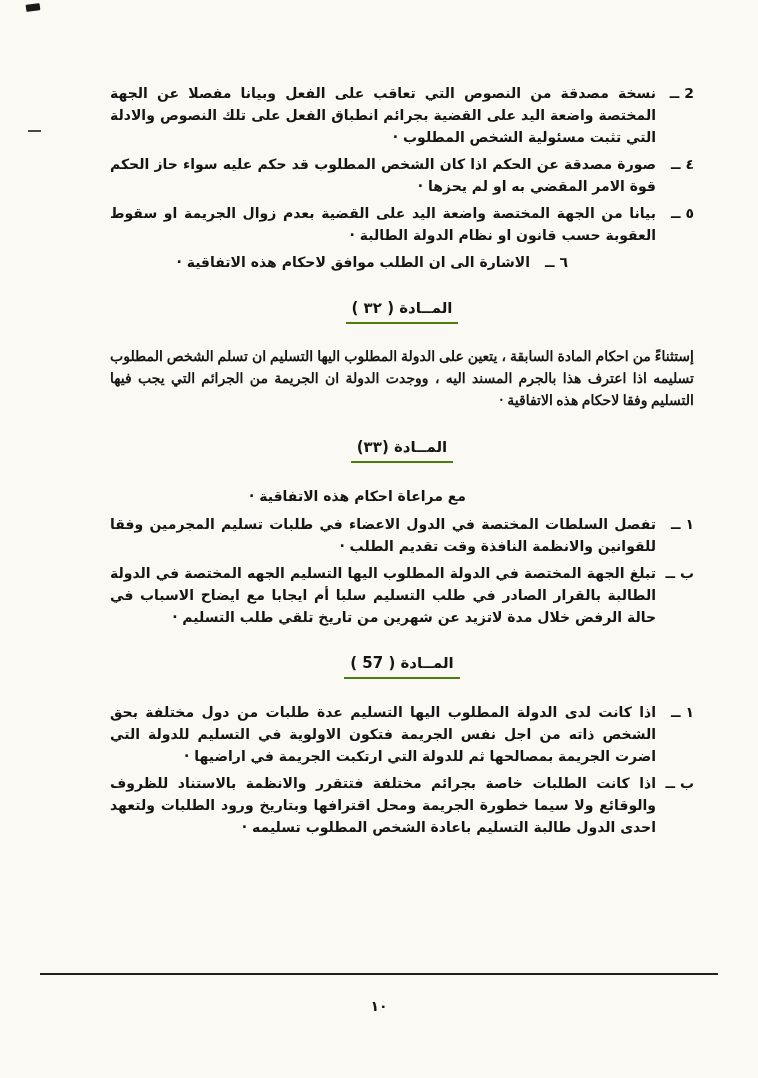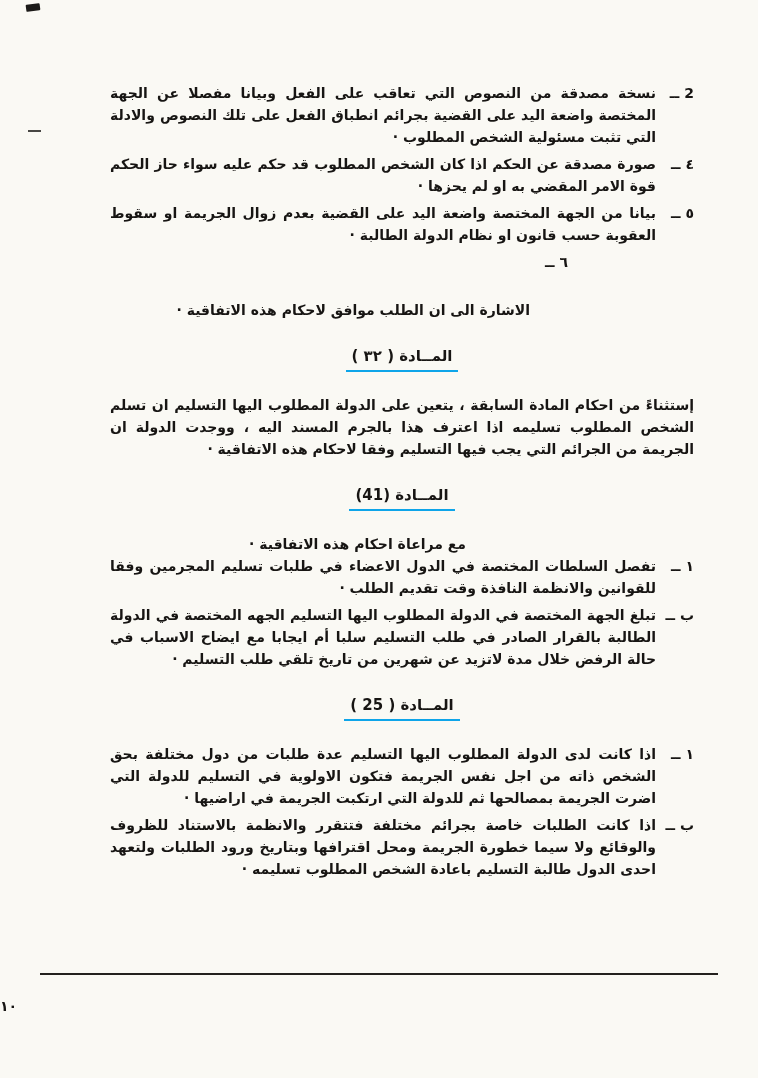--- a/index.html
+++ b/index.html
@@ -52,54 +52,56 @@
   }
   .marker {
     flex: 0 0 38px;
     white-space: nowrap;
   }
   .item-text {
     flex: 1 1 auto;
     text-align: justify;
   }
   .indent-deep { padding-right: 126px; }
-  .indent-deep .item-text { text-align: right; margin-top: 48px; }
+  .indent-deep .item-text { text-align: right; }
   .heading-row {
     text-align: center;
     margin: 24px 0 22px 0;
   }
   .heading {
     display: inline-block;
     font-size: 15px;
     padding: 0 6px 3px 6px;
-    border-bottom: 2px solid #0ea5e9;
+    border-bottom: 2px solid #4d7c0f;
     letter-spacing: 0;
   }
   .paragraph {
     margin: 0 0 24px 0;
     text-align: justify;
+    font-family: Liberation Serif, serif;
   }
   .intro-line {
     padding-right: 228px;
     text-align: right;
+    margin-bottom: 6px;
   }
   .footer-rule {
     position: absolute;
     top: 973px;
     left: 40px;
     width: 678px;
     height: 2px;
     background: #23211e;
   }
   .page-number {
     position: absolute;
     top: 998px;
     left: 0;
     width: 100%;
-    text-align: left;
+    text-align: center;
     font-size: 14px;
     font-weight: 700;
     color: #171513;
   }
 </style>
 </head>
 <body>
 
 <div class="page">
 
@@ -127,36 +129,36 @@
       <span class="marker">٦ ــ</span>
       <span class="item-text">الاشارة الى ان الطلب موافق لاحكام هذه الاتفاقية ·</span>
     </div>
 
     <div class="heading-row">
       <span class="heading">المــادة ( ٣٢ )</span>
     </div>
     <div class="paragraph">إستثناءً من احكام المادة السابقة ، يتعين على الدولة المطلوب اليها التسليم ان تسلم الشخص المطلوب تسليمه اذا اعترف هذا بالجرم المسند اليه ، ووجدت الدولة ان الجريمة من الجرائم التي يجب فيها التسليم وفقا لاحكام هذه الاتفاقية ·</div>
 
     <div class="heading-row">
-      <span class="heading">المــادة (41)</span>
+      <span class="heading">المــادة (٣٣)</span>
     </div>
     <div class="intro-line">مع مراعاة احكام هذه الاتفاقية ·</div>
 
     <div class="list-item">
       <span class="marker">١ ــ</span>
       <span class="item-text">تفصل السلطات المختصة في الدول الاعضاء في طلبات تسليم المجرمين وفقا للقوانين والانظمة النافذة وقت تقديم الطلب ·</span>
     </div>
 
     <div class="list-item">
       <span class="marker">ب ــ</span>
       <span class="item-text">تبلغ الجهة المختصة في الدولة المطلوب اليها التسليم الجهه المختصة في الدولة الطالبة بالقرار الصادر في طلب التسليم سلبا أم ايجابا مع ايضاح الاسباب في حالة الرفض خلال مدة لاتزيد عن شهرين من تاريخ تلقي طلب التسليم ·</span>
     </div>
 
     <div class="heading-row">
-      <span class="heading">المــادة ( 25 )</span>
+      <span class="heading">المــادة ( 57 )</span>
     </div>
 
     <div class="list-item">
       <span class="marker">١ ــ</span>
       <span class="item-text">اذا كانت لدى الدولة المطلوب اليها التسليم عدة طلبات من دول مختلفة بحق الشخص ذاته من اجل نفس الجريمة فتكون الاولوية في التسليم للدولة التي اضرت الجريمة بمصالحها ثم للدولة التي ارتكبت الجريمة في اراضيها ·</span>
     </div>
 
     <div class="list-item">
       <span class="marker">ب ــ</span>
       <span class="item-text">اذا كانت الطلبات خاصة بجرائم مختلفة فتتقرر والانظمة بالاستناد للظروف والوقائع ولا سيما خطورة الجريمة ومحل اقترافها وبتاريخ ورود الطلبات ولتعهد احدى الدول طالبة التسليم باعادة الشخص المطلوب تسليمه ·</span>

